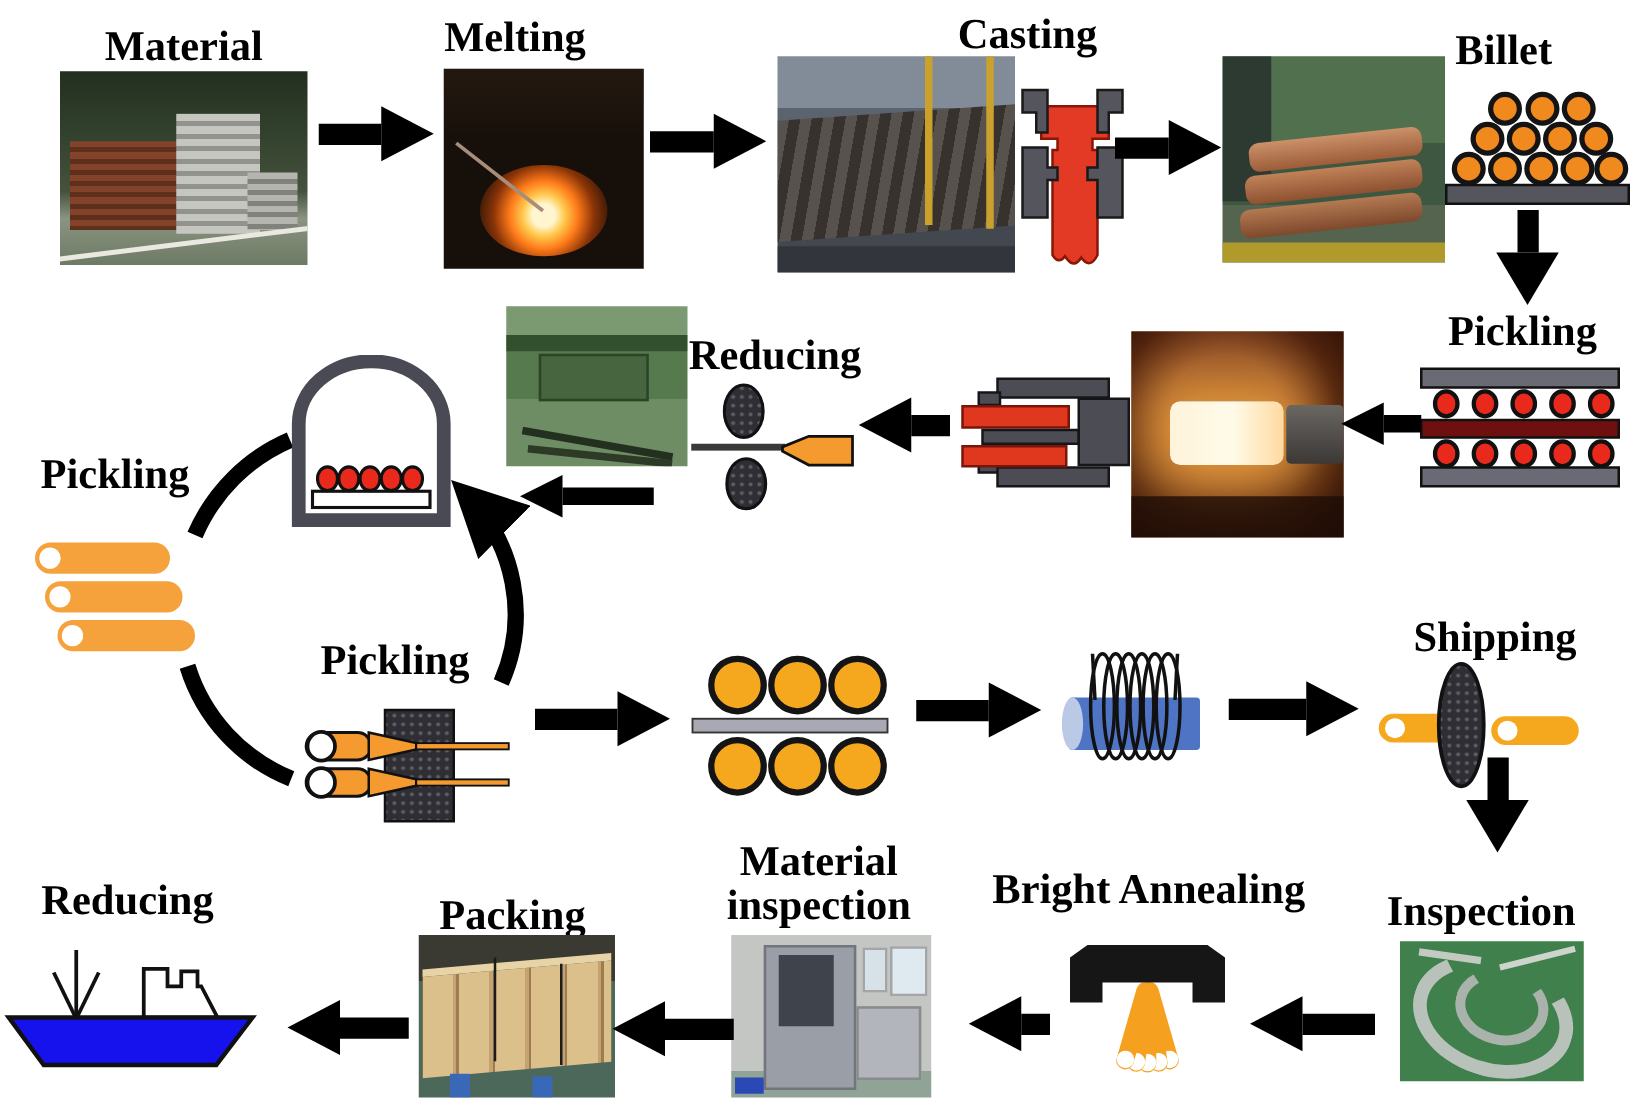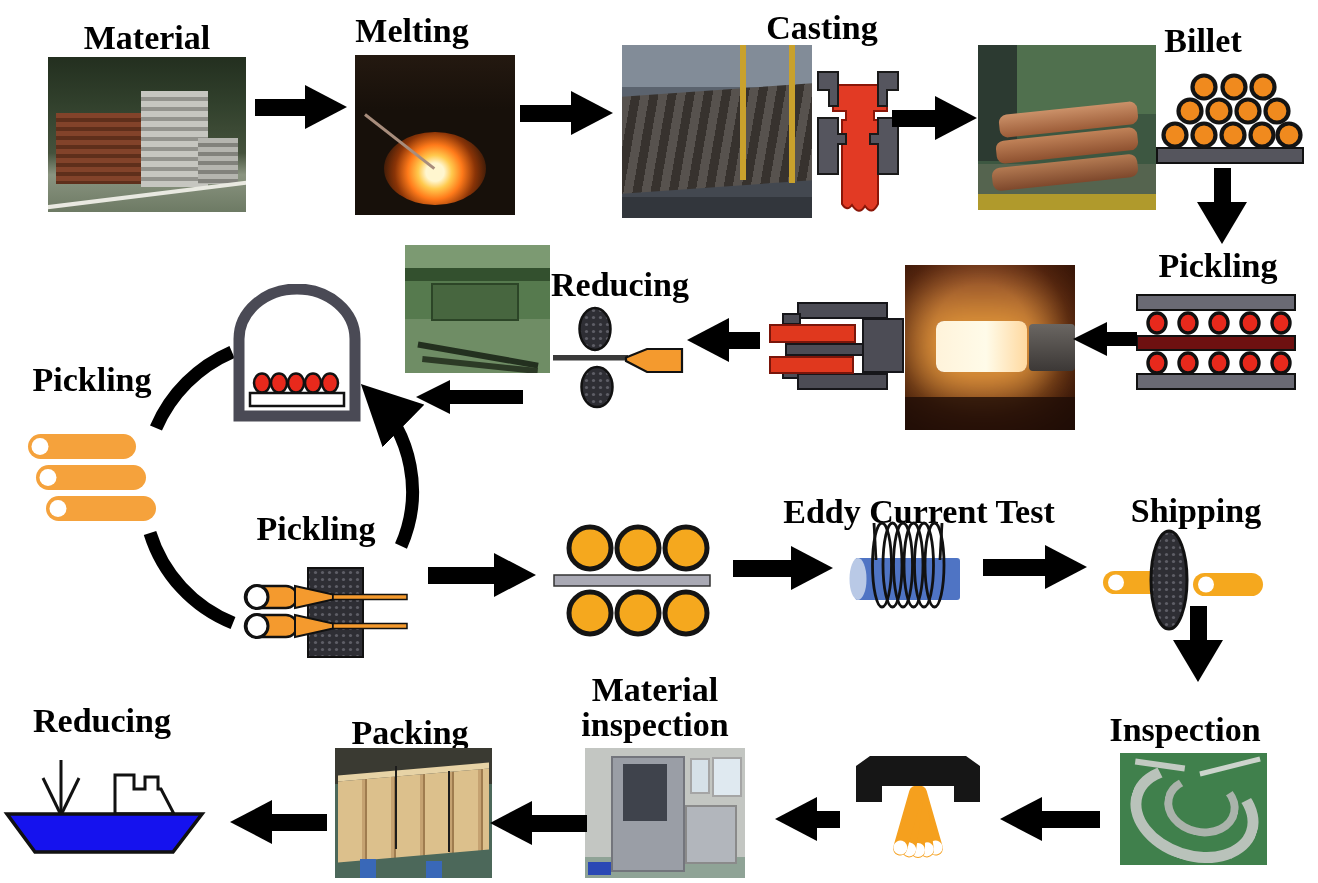--- a/index.html
+++ b/index.html
@@ -28,23 +28,23 @@
 <div class="canvas">
 
   <div class="lbl" style="left:147px;top:20px">Material</div>
   <div class="lbl" style="left:412px;top:13px">Melting</div>
   <div class="lbl" style="left:822px;top:10px">Casting</div>
   <div class="lbl" style="left:1203px;top:23px">Billet</div>
   <div class="lbl" style="left:1218px;top:248px">Pickling</div>
   <div class="lbl" style="left:620px;top:267px">Reducing</div>
   <div class="lbl" style="left:92px;top:362px">Pickling</div>
   <div class="lbl" style="left:316px;top:511px">Pickling</div>
-  <div class="lbl" style="left:919px;top:494px">Eddy Current Test</div>
   <div class="lbl" style="left:1196px;top:493px">Shipping</div>
   <div class="lbl" style="left:1185px;top:712px">Inspection</div>
+  <div class="lbl" style="left:919px;top:694px">Bright Annealing</div>
   <div class="lbl" style="left:655px;top:672px">
     <span style="display:block">Material</span>
     <span style="display:block">inspection</span>
   </div>
   <div class="lbl" style="left:410px;top:715px">Packing</div>
   <div class="lbl" style="left:102px;top:703px">Reducing</div>
 
   <div class="photo" style="left:48px;top:57px;width:198px;height:155px;background:linear-gradient(180deg,#232f1f 0%,#31402c 30%,#45523c 62%,#8a9480 76%,#6d7a64 100%)">
     <div style="left:4%;top:36%;width:46%;height:46%;background:repeating-linear-gradient(180deg,#82432a 0 5px,#5e2f1b 5px 9px)"></div>
     <div style="left:47%;top:22%;width:34%;height:62%;background:repeating-linear-gradient(180deg,#c6c6c0 0 6px,#93938d 6px 10px)"></div>

